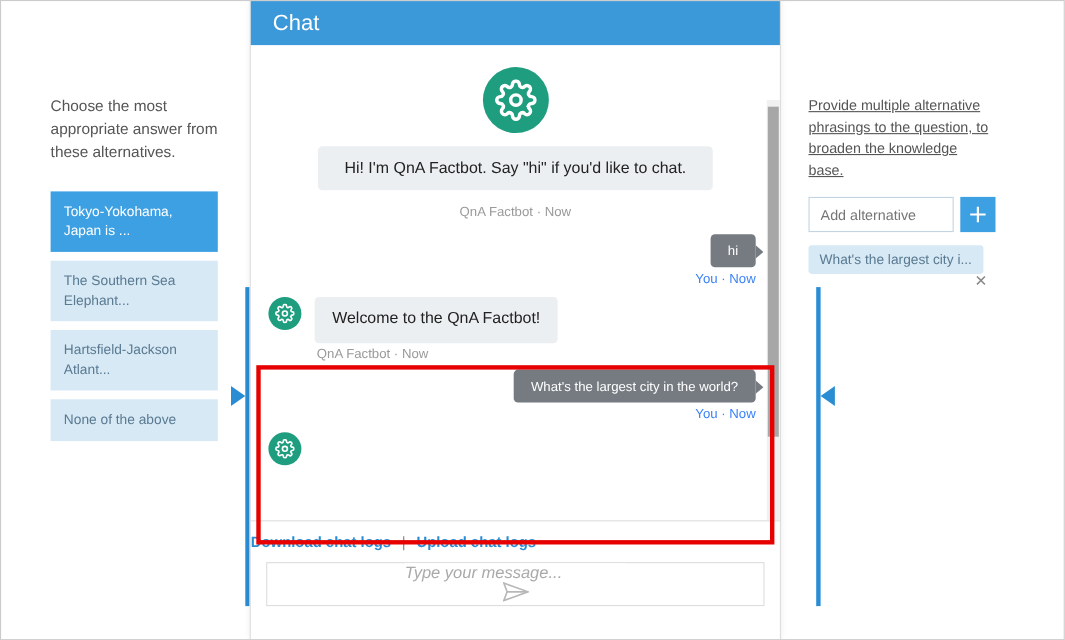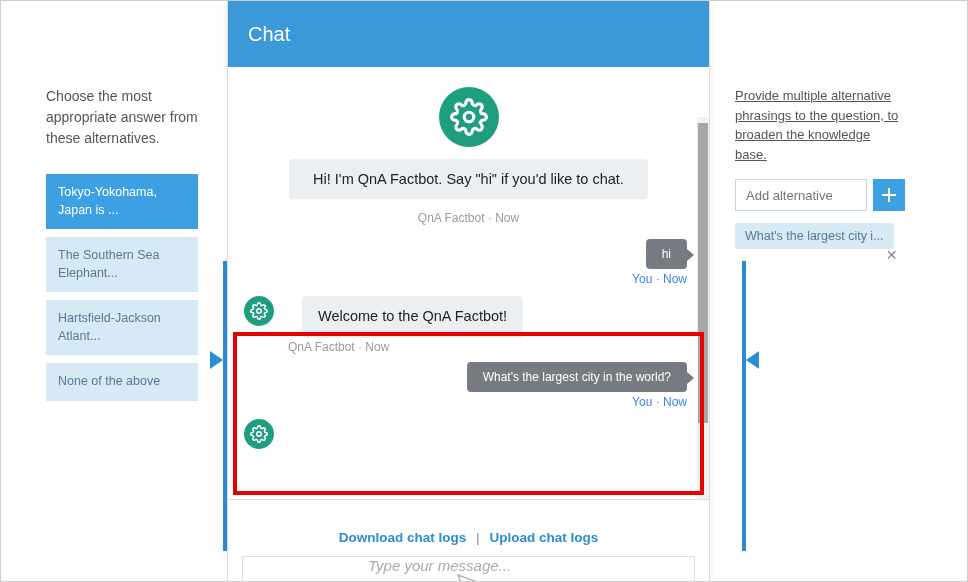--- a/index.html
+++ b/index.html
@@ -8,39 +8,39 @@
 .left-panel { width: 226px; padding: 25px 25px 0 45px; position: relative; }
 .left-blue { position: absolute; left: 222px; top: 260px; width: 4px; height: 290px; background: #2a8dd4; }
 .left-arrow { position: absolute; left: 209px; top: 350px; width: 0; height: 0; border-top: 9px solid transparent; border-bottom: 9px solid transparent; border-left: 13px solid #2a8dd4; }
 .right-blue { position: absolute; right: 221px; top: 260px; width: 4px; height: 290px; background: #2a8dd4; }
 .right-arrow { position: absolute; right: 208px; top: 350px; width: 0; height: 0; border-top: 9px solid transparent; border-bottom: 9px solid transparent; border-right: 13px solid #2a8dd4; }
 .left-instr { font-size: 14px; color: #555; line-height: 1.5; margin-top: 60px; margin-bottom: 25px;}
 .alt-btn { display: block; width: 152px; padding: 10px 12px; font-size: 12.5px; margin-bottom: 8px; border: none; text-align: left; cursor: pointer; line-height:1.4; }
 .alt-selected { background: #3da0e3; color: #fff; }
 .alt-normal { background: #d7e9f5; color: #5a7a92; }
 .center-panel { width: 483px; background: #fff; position: relative; border-left: 1px solid #ddd; border-right: 1px solid #ddd; box-shadow: 0 0 6px rgba(0,0,0,.08);}
-.chat-header { background: #3b99d9; color: #fff; height: 66px; display: flex; align-items: center; padding-left: 20px; font-size: 20px; font-weight: 300; }
+.chat-header { background: #3b99d9; color: #fff; height: 40px; display: flex; align-items: center; padding-left: 20px; font-size: 20px; font-weight: 300; }
 .chat-body { height: 432px; overflow: hidden; position: relative; padding: 10px 16px 0 16px; }
 .scrollbar { position: absolute; right: 1px; top: 56px; width: 10px; height: 300px; background: #a7a7a7; border-radius: 0; }
 .scroll-track { position:absolute; right:0; top:50px; bottom:0; width:12px; background:#f1f1f1;}
 .bot-avatar-big { width: 60px; height: 60px; border-radius: 50%; background: #1f9e7f; display: flex; align-items: center; justify-content: center; margin: 10px auto 12px; }
 .bot-avatar-sm { width: 30px; height: 30px; border-radius: 50%; background: #1f9e7f; display: inline-flex; align-items: center; justify-content: center; flex-shrink:0;}
 .gear-svg { display:block; }
 .bubble-intro { background: #eceff1; padding: 12px 24px; font-size: 14.5px; border-radius: 4px; width: fit-content; margin: 12px auto; color:#222; }
 .meta-center { text-align: center; font-size: 12px; color: #9a9a9a; margin: 6px 0 14px; }
 .user-row { text-align: right; margin-bottom: 2px; padding-right:6px;}
 .user-bubble { display: inline-block; background: #757b80; color: #fff; padding: 8px 16px; border-radius: 4px; font-size: 12px; position:relative;}
 .user-bubble::after{content:'';position:absolute;right:-7px;top:10px;border-top:6px solid transparent;border-bottom:6px solid transparent;border-left:7px solid #757b80;}
 .meta-right { text-align: right; font-size: 12px; color: #3b82f6; margin: 3px 6px 10px 0; }
-.bot-row { display: flex; align-items: flex-start; gap: 28px; margin-bottom: 2px; }
+.bot-row { display: flex; align-items: flex-start; gap: 12px; margin-bottom: 2px; }
 .bot-bubble { background: #eceff1; padding: 10px 16px; border-radius: 4px; font-size: 14.5px; max-width: 330px; color:#222; line-height:1.5;}
 .meta-left { font-size: 12px; color: #9a9a9a; margin: 2px 0 8px 44px; }
 .highlight-box { position: absolute; border: 4px solid #e60000; left: 232px; top: 331px; width: 471px; height: 163px; pointer-events: none; }
 .chat-footer { border-top: 1px solid #ddd; height: 94px; }
-.logs-row { text-align: center; padding: 11px 12px; font-size: 13.5px; font-weight: 600; margin-top: 19px; }
+.logs-row { text-align: left; padding: 11px 0; font-size: 13.5px; font-weight: 600; }
 .logs-row a { color: #2a8dd4; text-decoration: none; cursor:pointer;}
 .logs-sep { color: #888; margin: 0 6px; font-weight:400;}
 .input-row { display: flex; align-items: center; border: 1px solid #ddd; margin: 0 14px; height: 40px; padding: 0 10px; flex-direction: column; }
 .input-row input { border: none; flex: 1; font-size: 15px; outline: none; color: #333; font-style: italic;}
 .input-row input::placeholder{color:#aaa;}
 .send-icon { color: #b8b8b8; }
 .right-panel { width: 225px; padding: 25px 30px 0 25px; }
 .right-instr { font-size: 13px; color: #555; line-height: 1.5; margin-top: 60px; margin-bottom: 15px; text-decoration: underline;}
 .add-row { display: flex; gap: 6px; margin-bottom: 12px; }
 .add-input { flex: 1; border: 1px solid #c0d4e4; height: 32px; padding: 0 10px; font-size: 13px; outline:none; min-width:0;}

